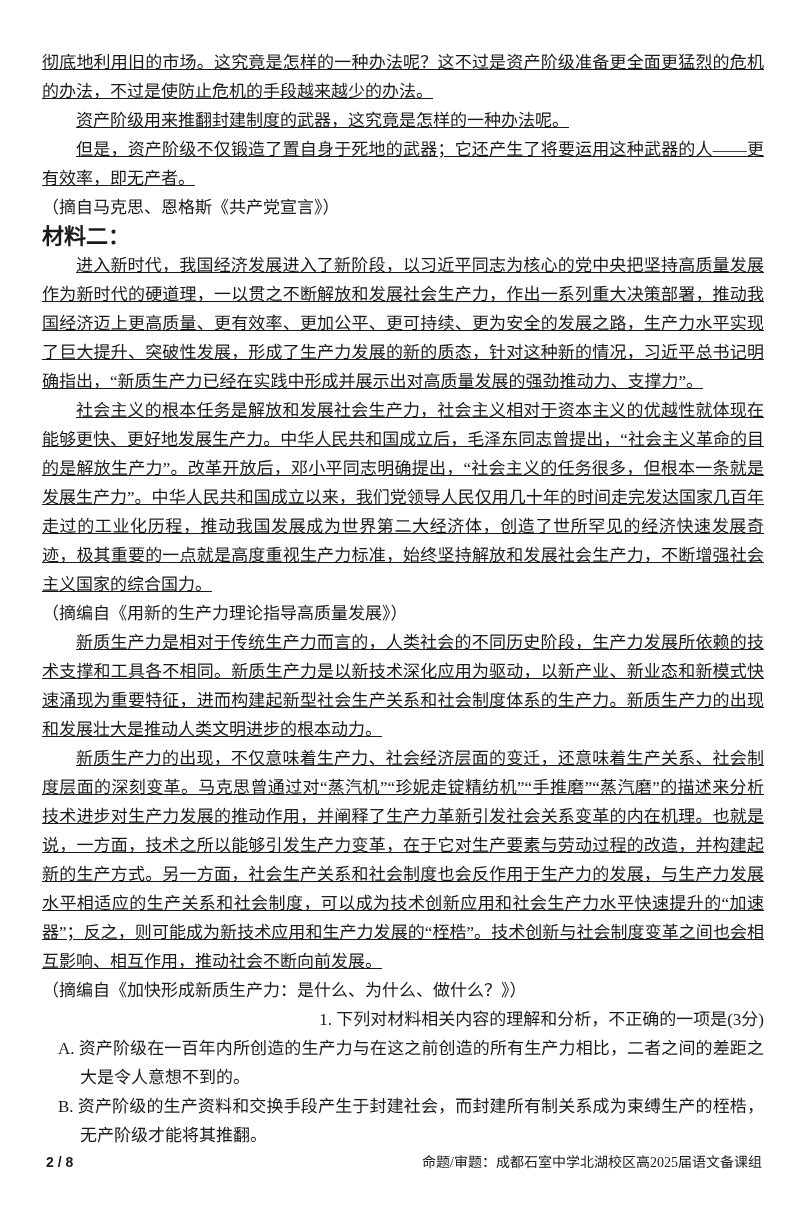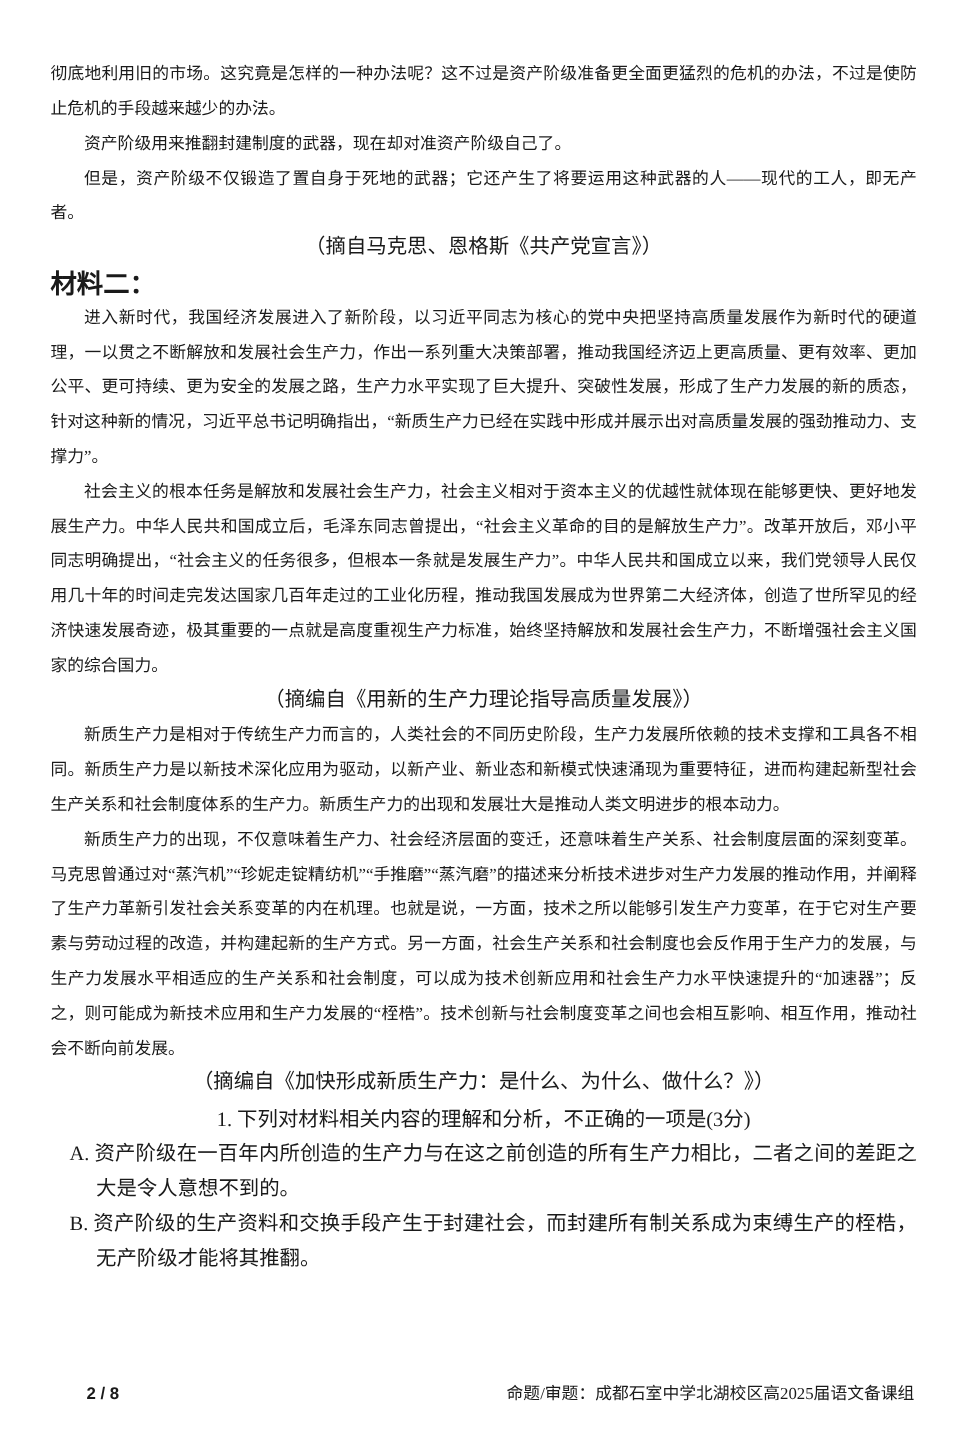--- a/index.html
+++ b/index.html
@@ -15,59 +15,60 @@
   }
   .content {
     position: absolute;
     top: 48px;
     left: 42px;
     width: 722px;
   }
   
   .para {
     font-family: "Liberation Serif", "DejaVu Serif", serif;
-    font-size: 14px;
+    font-size: 17px;
     line-height: 29px;
     text-align: justify;
     text-justify: inter-ideograph;
     text-indent: 2em;
+    text-decoration: underline;
   }
   .para.continuation { text-indent: 0; }
   .attribution {
-    font-family: Liberation Mono, monospace;
+    font-family: Liberation Serif, serif;
     font-size: 17px;
     line-height: 29px;
-    text-align: center;
+    text-align: left;
     text-indent: 0;
   }
   .material-heading {
     font-family: "Liberation Sans", "DejaVu Sans", sans-serif;
     font-weight: bold;
     font-size: 22px;
     line-height: 29px;
     text-align: left;
   }
   .question-stem {
     font-family: "Liberation Serif", "DejaVu Serif", serif;
     font-size: 17px;
     line-height: 29px;
-    text-align: center;
+    text-align: right;
   }
   .option {
     font-family: "Liberation Serif", "DejaVu Serif", serif;
     font-size: 17px;
     line-height: 29px;
     text-align: justify;
     padding-left: 38px;
     text-indent: -22px;
   }
   .option .option-label { padding-right: 4px; }
   .footer {
     position: absolute;
-    left: 56px;
+    left: 30px;
     right: 38px;
     bottom: 34px;
     display: flex;
     justify-content: space-between;
     align-items: baseline;
   }
   .page-number {
     font-family: "Liberation Sans", "DejaVu Sans", sans-serif;
     font-weight: bold;
     font-size: 14px;
@@ -80,22 +81,22 @@
   }
 </style>
 </head>
 <body>
 
 <div class="page">
   <div class="content">
 
     <section>
       <p class="para continuation">彻底地利用旧的市场。这究竟是怎样的一种办法呢？这不过是资产阶级准备更全面更猛烈的危机的办法，不过是使防止危机的手段越来越少的办法。</p>
-      <p class="para">资产阶级用来推翻封建制度的武器，现在却对准资产阶级自己了。</p>
-      <p class="para">但是，资产阶级不仅锻造了置自身于死地的武器；它还产生了将要运用这种武器的人——现代的工人，即无产者。</p>
+      <p class="para">资产阶级用来推翻封建制度的武器，这究竟是怎样的一种办法呢。</p>
+      <p class="para">但是，资产阶级不仅锻造了置自身于死地的武器；它还产生了将要运用这种武器的人——更有效率，即无产者。</p>
       <p class="attribution">（摘自马克思、恩格斯《共产党宣言》）</p>
     </section>
 
     <section>
       <h2 class="material-heading">材料二：</h2>
       <p class="para">进入新时代，我国经济发展进入了新阶段，以习近平同志为核心的党中央把坚持高质量发展作为新时代的硬道理，一以贯之不断解放和发展社会生产力，作出一系列重大决策部署，推动我国经济迈上更高质量、更有效率、更加公平、更可持续、更为安全的发展之路，生产力水平实现了巨大提升、突破性发展，形成了生产力发展的新的质态，针对这种新的情况，习近平总书记明确指出，“新质生产力已经在实践中形成并展示出对高质量发展的强劲推动力、支撑力”。</p>
       <p class="para">社会主义的根本任务是解放和发展社会生产力，社会主义相对于资本主义的优越性就体现在能够更快、更好地发展生产力。中华人民共和国成立后，毛泽东同志曾提出，“社会主义革命的目的是解放生产力”。改革开放后，邓小平同志明确提出，“社会主义的任务很多，但根本一条就是发展生产力”。中华人民共和国成立以来，我们党领导人民仅用几十年的时间走完发达国家几百年走过的工业化历程，推动我国发展成为世界第二大经济体，创造了世所罕见的经济快速发展奇迹，极其重要的一点就是高度重视生产力标准，始终坚持解放和发展社会生产力，不断增强社会主义国家的综合国力。</p>
       <p class="attribution">（摘编自《用新的生产力理论指导高质量发展》）</p>
     </section>
 

